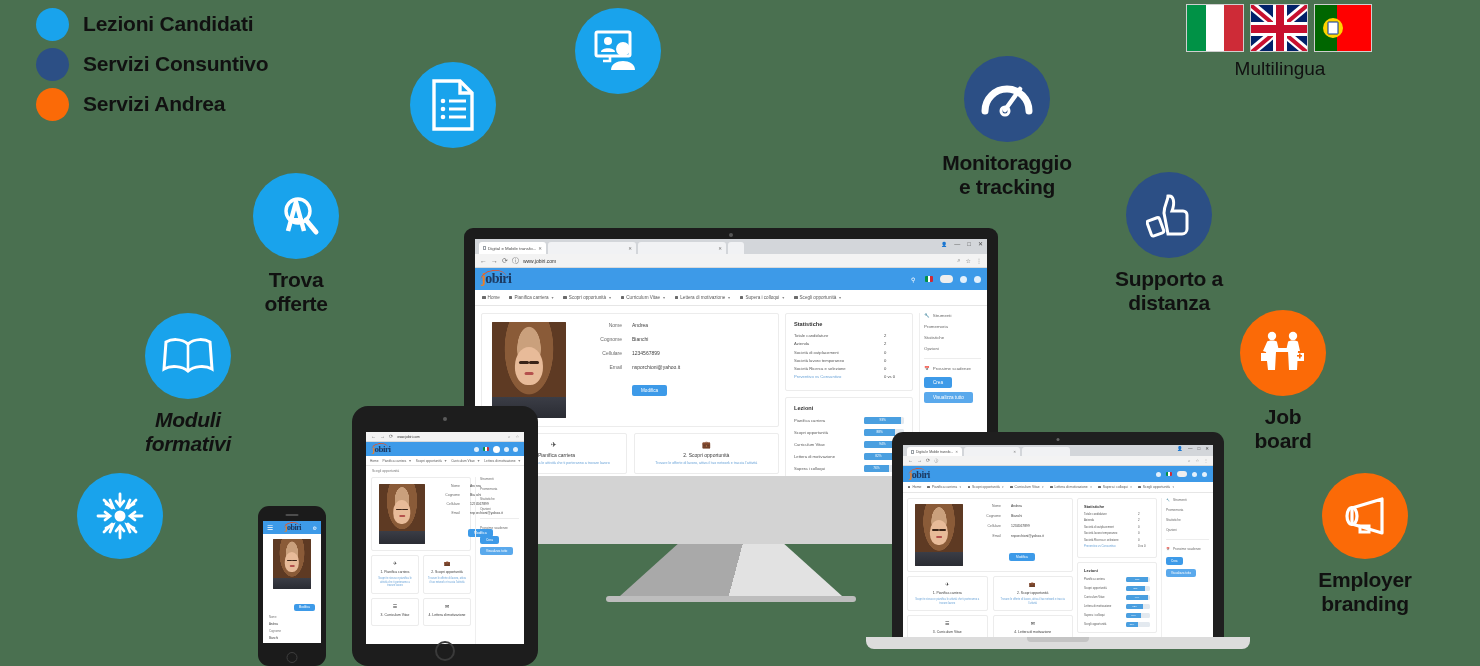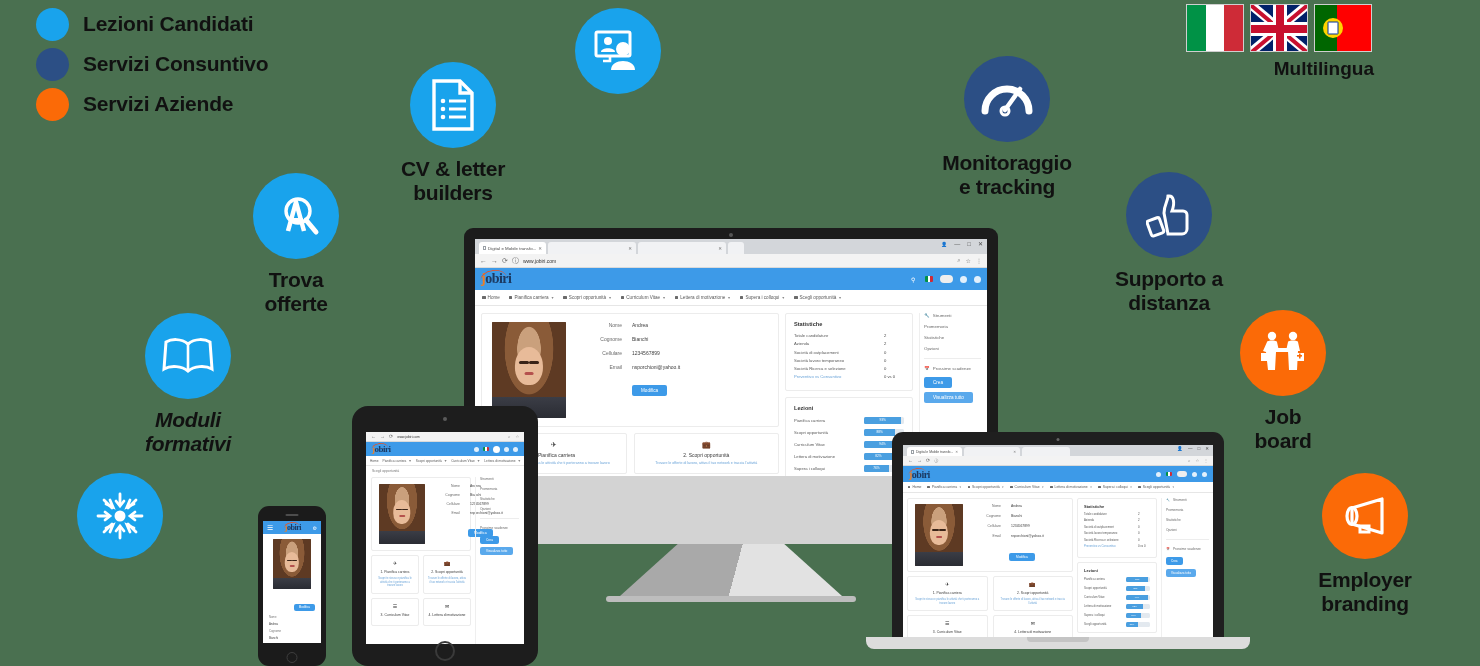--- a/index.html
+++ b/index.html
@@ -41,21 +41,21 @@
   .flag-uk i { position:absolute; display:block; }
   .uk-d1 { width:140%; height:9px; background:#fff; top:19px; left:-20%; transform:rotate(40deg); }
   .uk-d2 { width:140%; height:9px; background:#fff; top:19px; left:-20%; transform:rotate(-40deg); }
   .uk-d1r { width:140%; height:4px; background:#C8102E; top:22px; left:-20%; transform:rotate(40deg); }
   .uk-d2r { width:140%; height:4px; background:#C8102E; top:22px; left:-20%; transform:rotate(-40deg); }
   .uk-v  { width:14px; height:100%; background:#fff; left:22px; top:0; }
   .uk-h  { width:100%; height:14px; background:#fff; top:17px; left:0; }
   .uk-vr { width:8px; height:100%; background:#C8102E; left:25px; top:0; }
   .uk-hr { width:100%; height:8px; background:#C8102E; top:20px; left:0; }
   .multilingua {
-    text-align:right; font-size:19px; font-weight:bold; color:#111; margin-top:6px;
+    text-align:center; font-size:19px; font-weight:normal; color:#111; margin-top:6px;
   }
 
   
   .feature { position:absolute; width:190px; text-align:center; }
   .bubble {
     width:86px; height:86px; border-radius:50%;
     margin:0 auto; display:flex; align-items:center; justify-content:center;
     position:relative;
   }
   .bubble svg { display:block; }
@@ -253,21 +253,21 @@
     <div class="legend-row">
       <span class="legend-dot" style="background:#19a3ec"></span>
       <span class="legend-label">Lezioni Candidati</span>
     </div>
     <div class="legend-row">
       <span class="legend-dot" style="background:#2c4f85"></span>
       <span class="legend-label">Servizi Consuntivo</span>
     </div>
     <div class="legend-row">
       <span class="legend-dot" style="background:#fb6a07"></span>
-      <span class="legend-label">Servizi Aziende</span>
+      <span class="legend-label">Servizi Andrea</span>
     </div>
   </div>
 
   <div class="flags">
     <div class="flag-row">
       <span class="flag flag-it"></span>
       <span class="flag flag-uk">
         <i class="uk-d1"></i>
           <i class="uk-d2"></i>
           <i class="uk-d1r"></i>
@@ -290,21 +290,20 @@
         <path d="M4 2 h26 l12 12 v36 H4 Z" fill="none" stroke="#fff" stroke-width="3.4"></path>
         <path d="M30 2 v12 h12" fill="none" stroke="#fff" stroke-width="3.4"></path>
         <circle cx="13" cy="22" r="2.3" fill="#fff"></circle>
           <rect x="19" y="20.5" width="17" height="3" fill="#fff"></rect>
         <circle cx="13" cy="30" r="2.3" fill="#fff"></circle>
           <rect x="19" y="28.5" width="17" height="3" fill="#fff"></rect>
         <circle cx="13" cy="38" r="2.3" fill="#fff"></circle>
           <rect x="19" y="36.5" width="17" height="3" fill="#fff"></rect>
       </svg>
     </div>
-    <div class="feat-label">CV &amp; letter<br>builders</div>
   </div>
 
   <div class="feature" style="left:523px; top:8px;">
     <div class="bubble" style="background:#19a3ec">
       <svg width="52" height="46" viewBox="0 0 52 46">
         <rect x="4" y="4" width="34" height="24" rx="1.5" fill="none" stroke="#fff" stroke-width="3"></rect>
         <circle cx="16" cy="13" r="4" fill="#fff"></circle>
         <path d="M9 24 c0-5 14-5 14 0 z" fill="#fff"></path>
         <path d="M18 28 v5 h-7" fill="none" stroke="#fff" stroke-width="2.6"></path>
         <circle cx="31" cy="21" r="7" fill="#fff"></circle>

